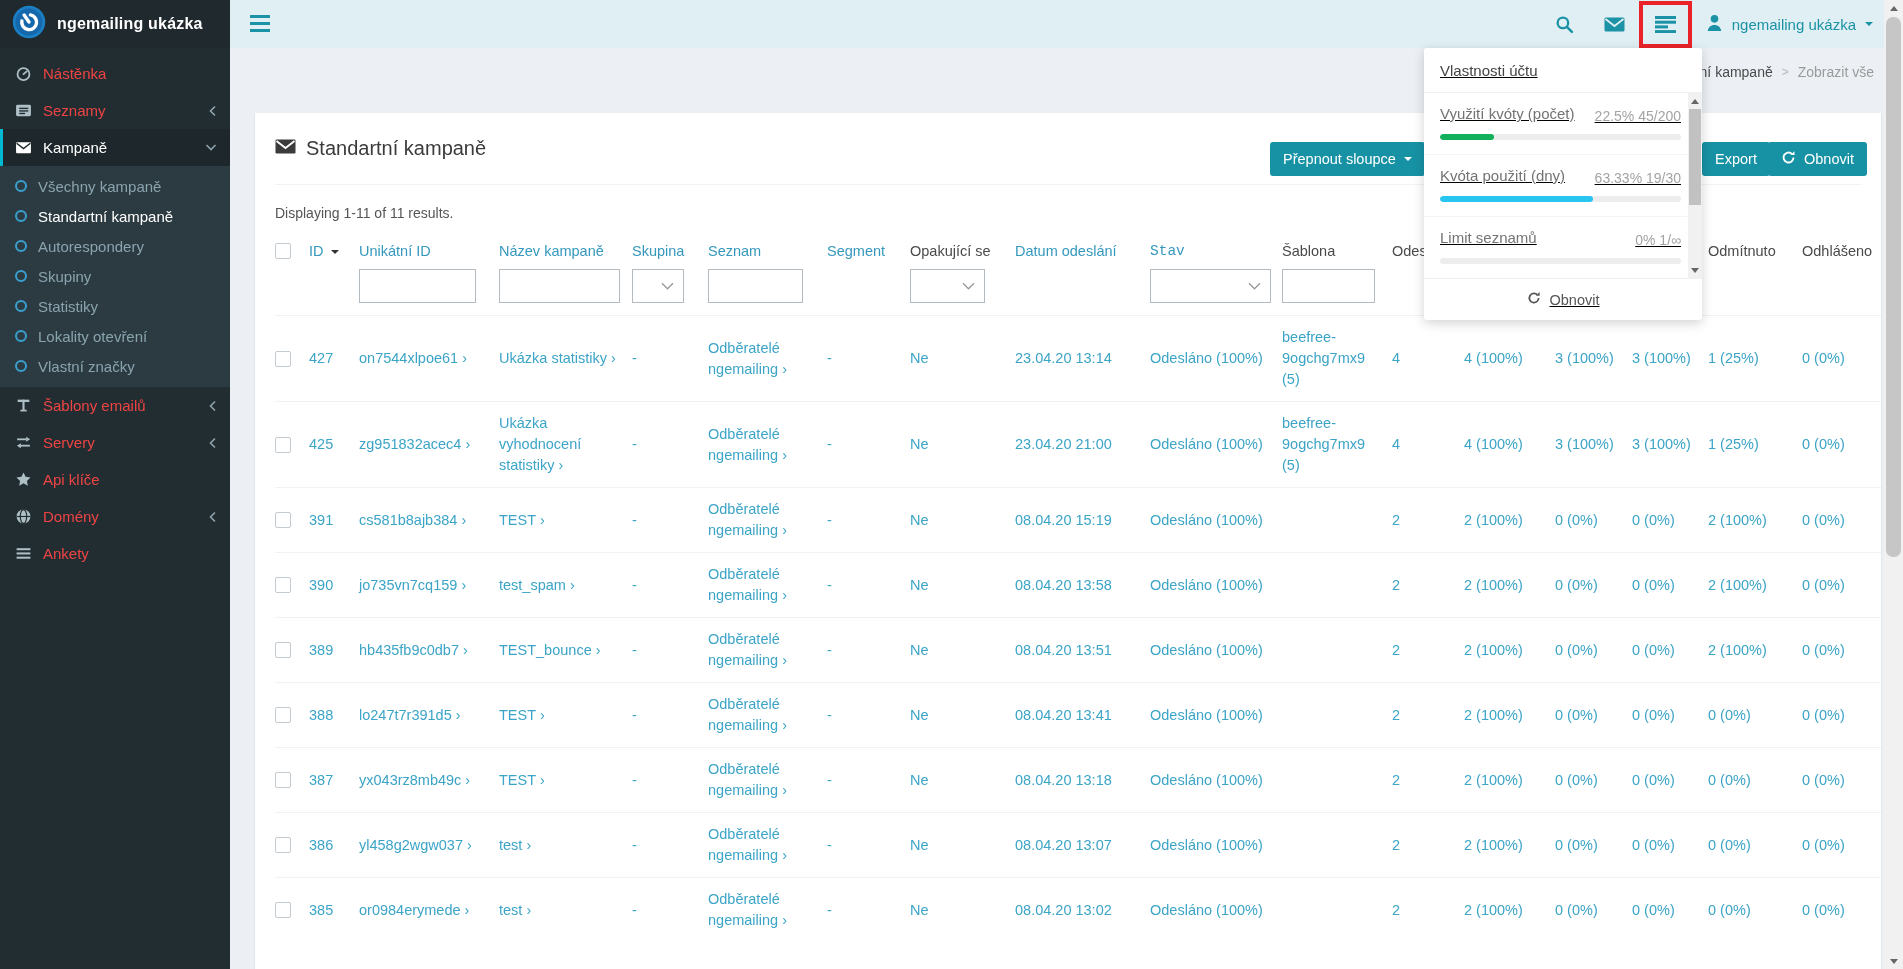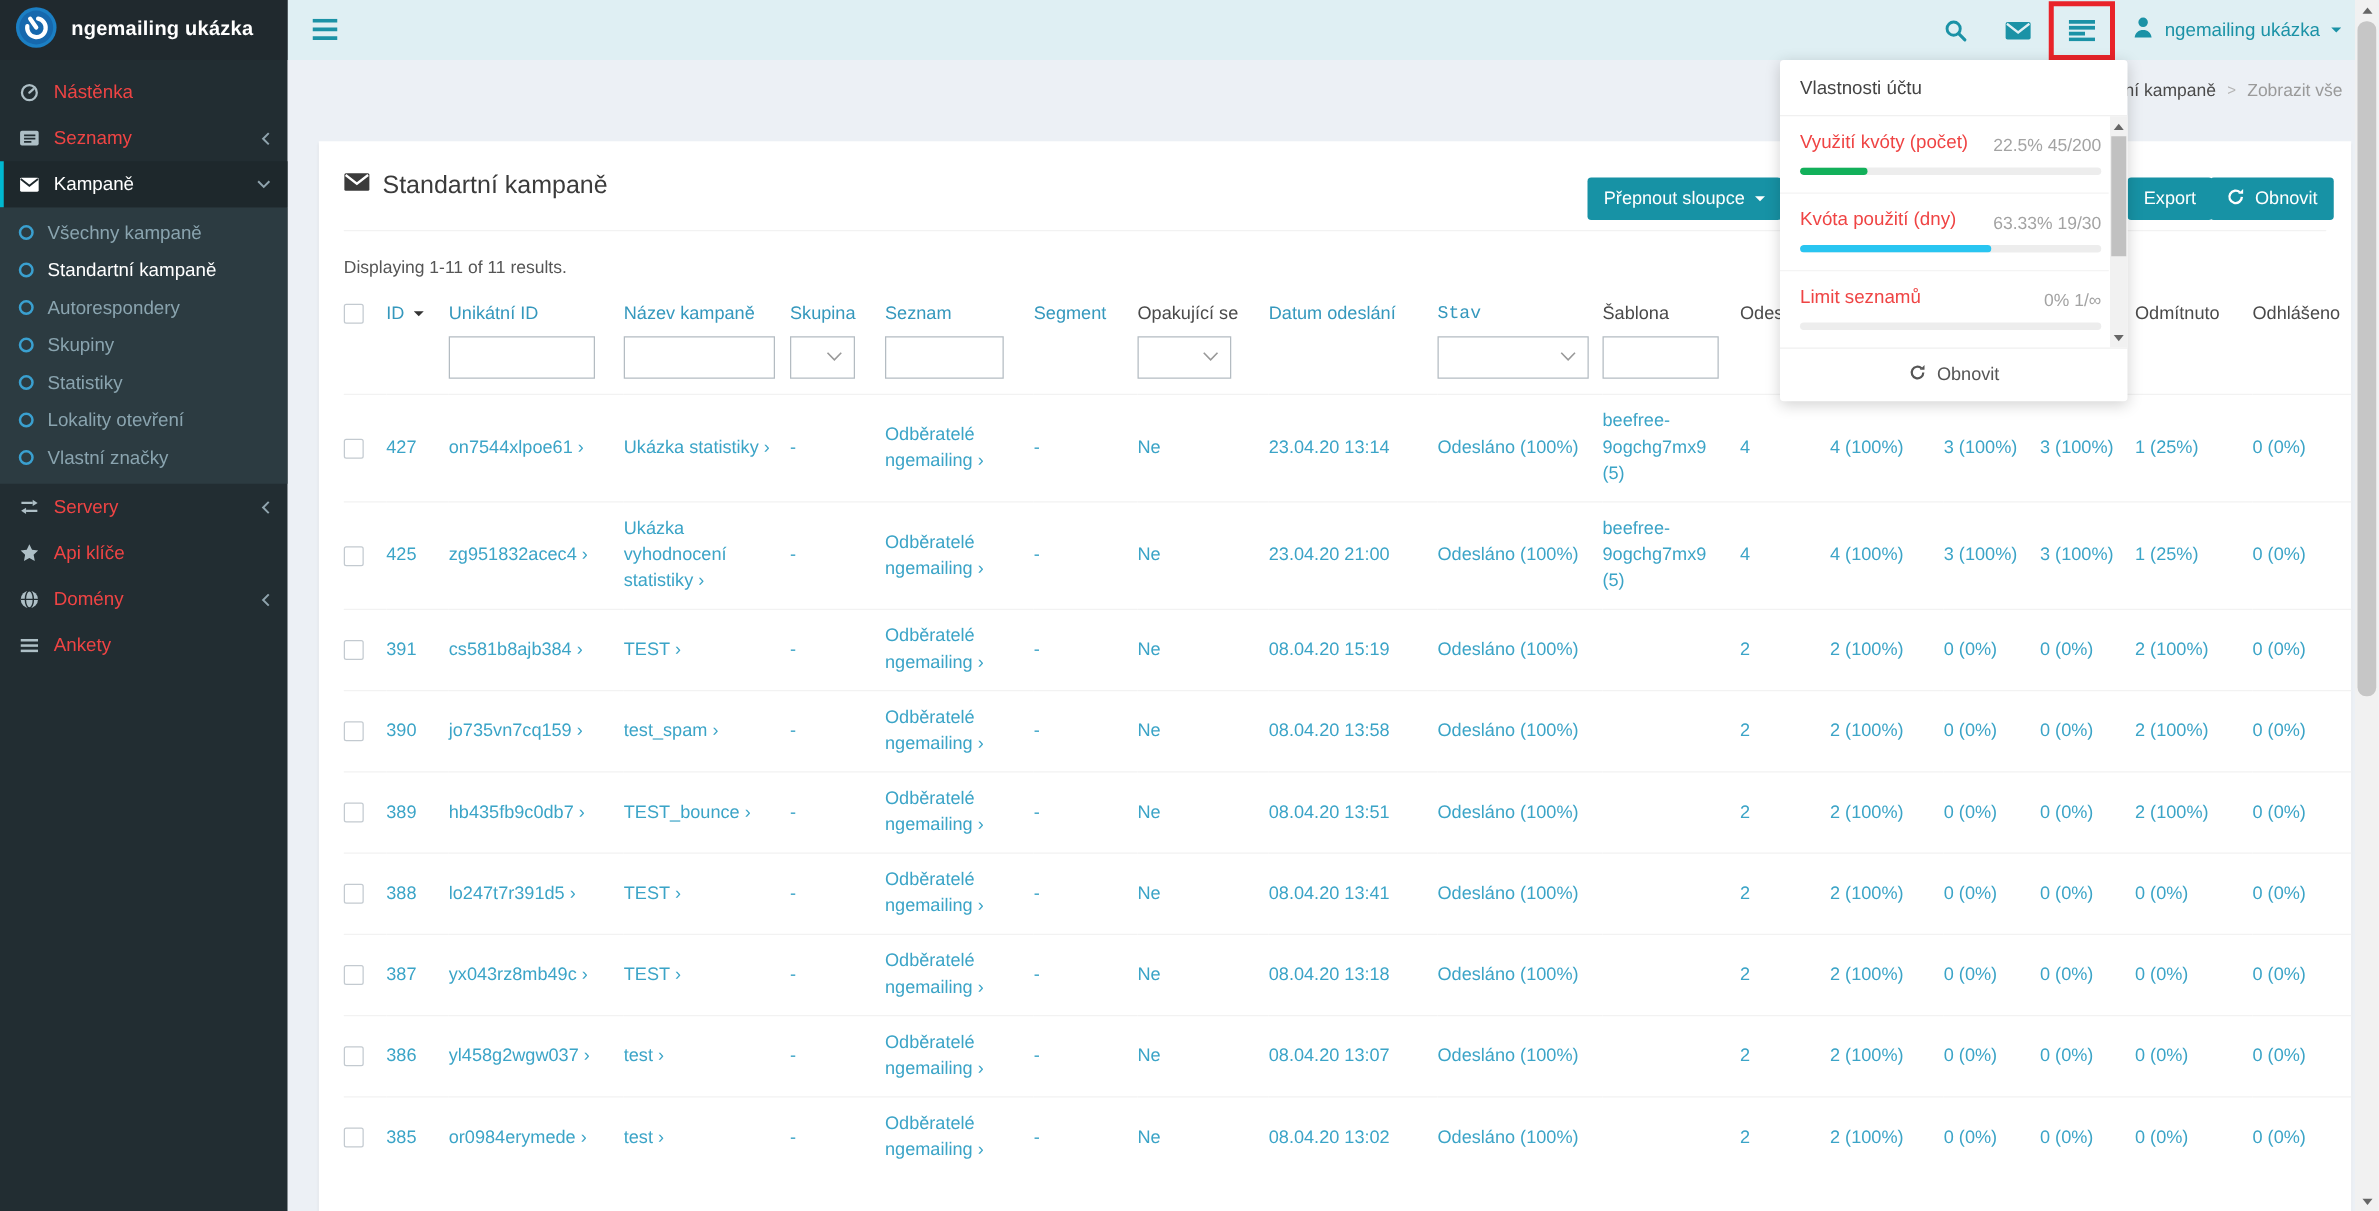--- a/index.html
+++ b/index.html
@@ -52,28 +52,28 @@
   th.th-link { color:#3598bd; cursor:pointer; }
   .sort-caret { width:0; height:0; border-top:4px solid #333; border-left:4px solid transparent; border-right:4px solid transparent; display:inline-block; margin-left:7px; vertical-align:2px; }
   .filter-row th { padding:2px 8px 12px 0; }
   .f-text { height:34px; border:1px solid #b4bcc2; font:inherit; padding:0 6px; background:#fff; display:block; }
   .f-select { height:34px; border:1px solid #b4bcc2; background:#fff; display:flex; align-items:center; justify-content:flex-end; padding-right:9px; cursor:pointer; }
   td { font-size:14.5px; color:#3ba4c7; padding:11px 8px 11px 0; border-top:1px solid #f2f2f2; line-height:21px; vertical-align:middle; }
   .chv { margin-left:4px; }
   .checkbox { width:16px; height:16px; border:1px solid #c3cad0; border-radius:2px; background:#fff; cursor:pointer; }
 
   
-  #account-panel { position:absolute; left:1424px; top:48px; width:278px; background:#fff; border-radius:3px; box-shadow:0 3px 12px rgba(0,0,0,.18); z-index:50; }
+  #account-panel { position:absolute; left:1424px; top:48px; width:278px; background:#fff; border-radius:3px; box-shadow:0 3px 12px rgba(0,0,0,.18); z-index:50;text-decoration:underline; }
   .ap-header { padding:14px 16px 13px; font-size:15px; color:#444; border-bottom:1px solid #f0f0f0; }
   .ap-body { position:relative; }
   #quota-list { padding-right:15px; }
   .quota { padding:12px 6px 14px 16px; border-bottom:1px solid #f4f4f4; }
   .quota:last-child { border-bottom:none; }
   .q-top { display:flex; align-items:flex-start; }
-  .q-label { font-size:15px; color:#ef4444; }
+  .q-label { font-size:15px; color:#737373; }
   .q-value { margin-left:auto; font-size:14px; color:#a3a3a3; padding-top:3px; white-space:nowrap; }
   .q-bar { margin-top:10px; height:6px; background:#ededed; border-radius:3px; overflow:hidden; }
   .q-fill { height:100%; border-radius:3px; }
   .ap-scroll { position:absolute; top:0; right:0; width:14px; height:100%; background:#f1f1f1; }
   .ap-thumb { position:absolute; top:16px; left:1px; width:12px; height:96px; background:#c1c1c1; }
   .s-arrow { position:absolute; left:0; width:14px; height:16px; display:flex; align-items:center; justify-content:center; }
   .tri-up { width:0; height:0; border-bottom:5px solid #666; border-left:4px solid transparent; border-right:4px solid transparent; }
   .tri-down { width:0; height:0; border-top:5px solid #666; border-left:4px solid transparent; border-right:4px solid transparent; }
   .ap-footer { border-top:1px solid #f0f0f0; padding:12px; display:flex; justify-content:center; align-items:center; gap:9px; font-size:14.5px; color:#555; cursor:pointer; }
 
@@ -163,20 +163,35 @@
           <span>Statistiky</span>
         </div>
       <div class="sub-item">
           <span class="o"></span>
           <span>Lokality otevření</span>
         </div>
       <div class="sub-item">
           <span class="o"></span>
           <span>Vlastní značky</span>
         </div>
+    </div>
+    <div class="nav-item">
+      <span class="nicon">
+          <svg width="17" height="17" viewBox="0 0 16 16">
+            <rect x="2.5" y="2.5" width="11" height="2.2" fill="currentColor"></rect>
+            <rect x="7" y="2.5" width="2" height="10.5" fill="currentColor"></rect>
+            <rect x="5" y="12" width="6" height="1.6" fill="currentColor"></rect>
+          </svg>
+        </span>
+      <span>Šablony emailů</span>
+      <span class="chev">
+          <svg width="9" height="12" viewBox="0 0 9 12">
+            <path d="M7 1.5 2.5 6 7 10.5" fill="none" stroke="currentColor" stroke-width="1.6"></path>
+          </svg>
+        </span>
     </div>
     <div class="nav-item">
       <span class="nicon">
           <svg width="17" height="17" viewBox="0 0 16 16">
             <path d="M2 5h8.5" stroke="currentColor" stroke-width="1.7"></path>
             <path d="M10.5 2.6 14.2 5l-3.7 2.4z" fill="currentColor"></path>
             <path d="M14 11H5.5" stroke="currentColor" stroke-width="1.7"></path>
             <path d="M5.5 8.6 1.8 11l3.7 2.4z" fill="currentColor"></path>
           </svg>
         </span>

